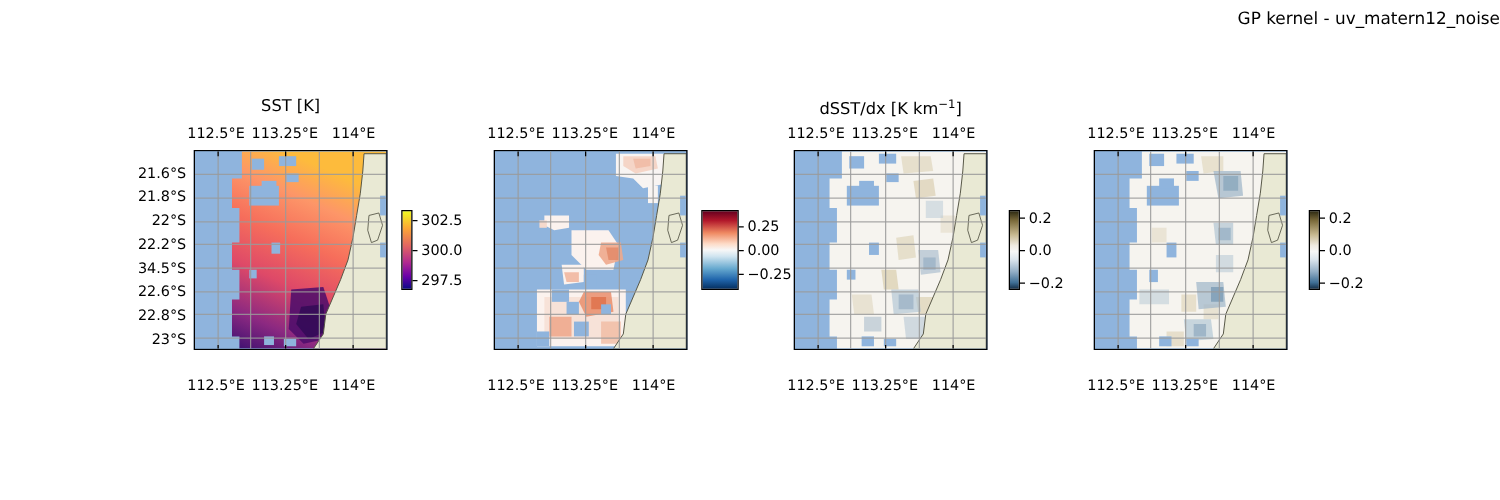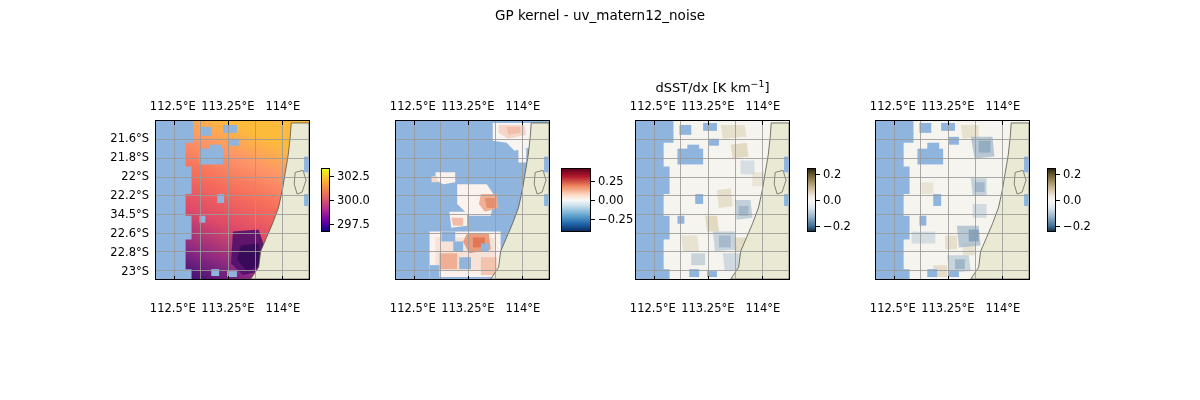--- a/index.html
+++ b/index.html
@@ -12,21 +12,21 @@
     overflow:hidden;
   }
   .fig{position:absolute;left:0;top:0;width:1200px;height:400px;}
 
   
   .suptitle{
     position:absolute;left:0;top:6px;width:1200px;
     text-align:center;font-size:13.5px;line-height:19px;
     color:#000;
   }
-  .suptitle div{white-space:pre;}
+  .suptitle div{white-space:pre;text-align:right;}
 
   
   .panel{position:absolute;}
   .panel-title{
     position:absolute;left:0;width:100%;top:-42px;
     text-align:center;font-size:13px;color:#000;white-space:nowrap;
   }
   .axes{
     position:absolute;left:0;top:0;width:100%;height:100%;
     border:1.1px solid #000;
@@ -66,20 +66,21 @@
 </head>
 <body>
 
 <div class="fig">
 
   <div class="suptitle">
     <div>GP kernel - uv_matern12_noise</div>
   </div>
 
   <div class="panel" style="left:155px;top:120px;width:155px;height:160px;">
+    <div class="panel-title">SST [K]</div>
 
     <div class="axes">
       <svg class="map-canvas" viewBox="0 0 155 160" preserveAspectRatio="none">
         <defs>
           <clipPath id="clipA">
               <rect x="0" y="0" width="155" height="160"></rect>
             </clipPath>
           <linearGradient id="gA" x1="0" y1="1" x2="0.35" y2="0">
             <stop offset="0" stop-color="#3b0f70"></stop>
             <stop offset="0.18" stop-color="#8c2981"></stop>

